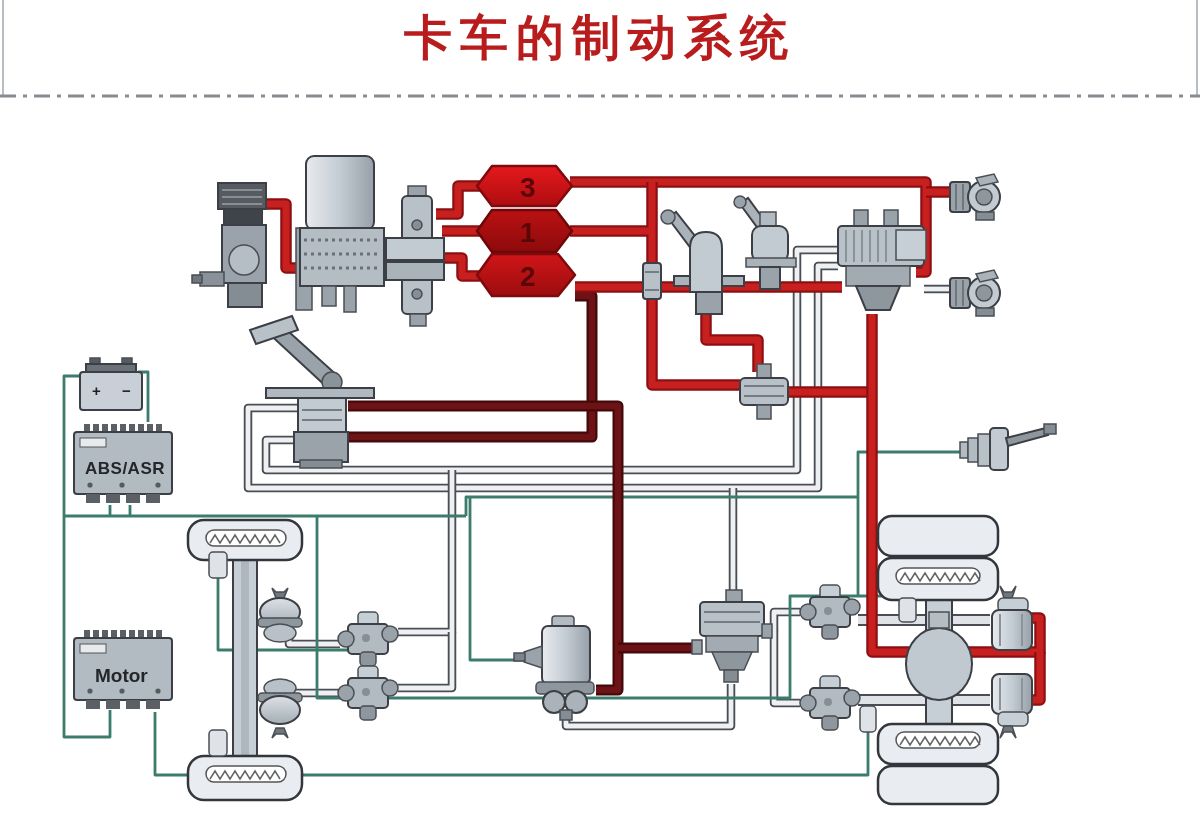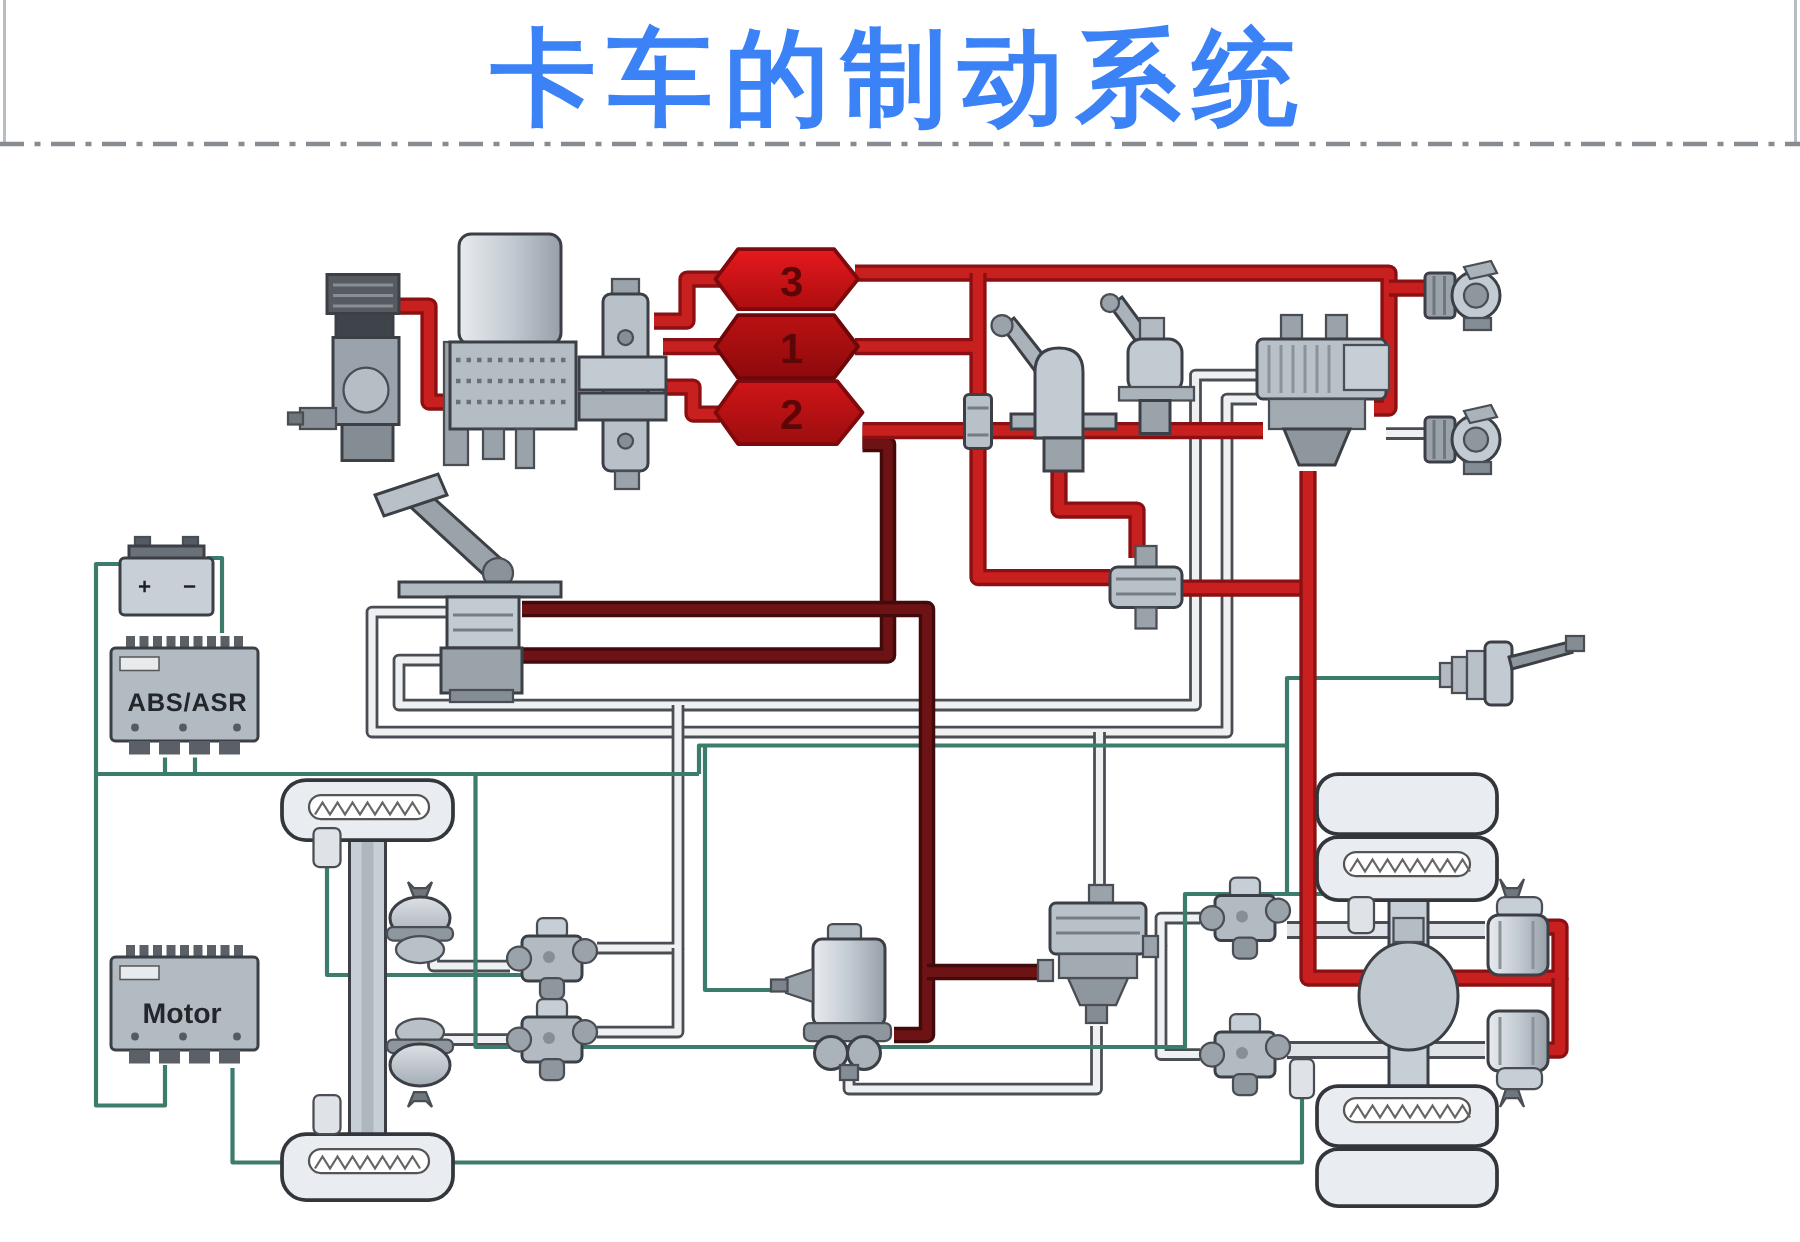--- a/index.html
+++ b/index.html
@@ -1,21 +1,21 @@
 <!DOCTYPE html>
 <html><head>
 <meta charset="utf-8">
 <style>
   html,body{margin:0;padding:0;background:#ffffff;}
   body{width:1200px;height:828px;position:relative;overflow:hidden;font-family:"Liberation Sans",sans-serif;}
   .stage{position:absolute;left:0;top:0;width:1200px;height:828px;}
   .title{
     position:absolute;left:0;top:6px;width:1200px;text-align:center;
     font-family:"Liberation Serif","DejaVu Serif",serif;
-    font-weight:700;font-size:70px;letter-spacing:8px;color:#3b82f6;
+    font-weight:700;font-size:48px;letter-spacing:8px;color:#b91c1c;
   }
   svg text{font-family:"Liberation Sans","DejaVu Sans",sans-serif;}
   .tank-num{font-size:28px;font-weight:700;fill:#5c0608;}
   .ecu-label{font-size:17px;font-weight:700;fill:#23262a;letter-spacing:.5px;}
   .motor-label{font-size:19px;font-weight:700;fill:#23262a;}
   .batt-sym{font-size:15px;font-weight:700;fill:#1d2023;}
   
   .pg-o{stroke:#4a4e54;stroke-width:8.5;fill:none;stroke-linejoin:round;}
   .pg-i{stroke:#eef0f2;stroke-width:4.8;fill:none;stroke-linejoin:round;}
   .pgt-o{stroke:#4a4e54;stroke-width:12;fill:none;}

